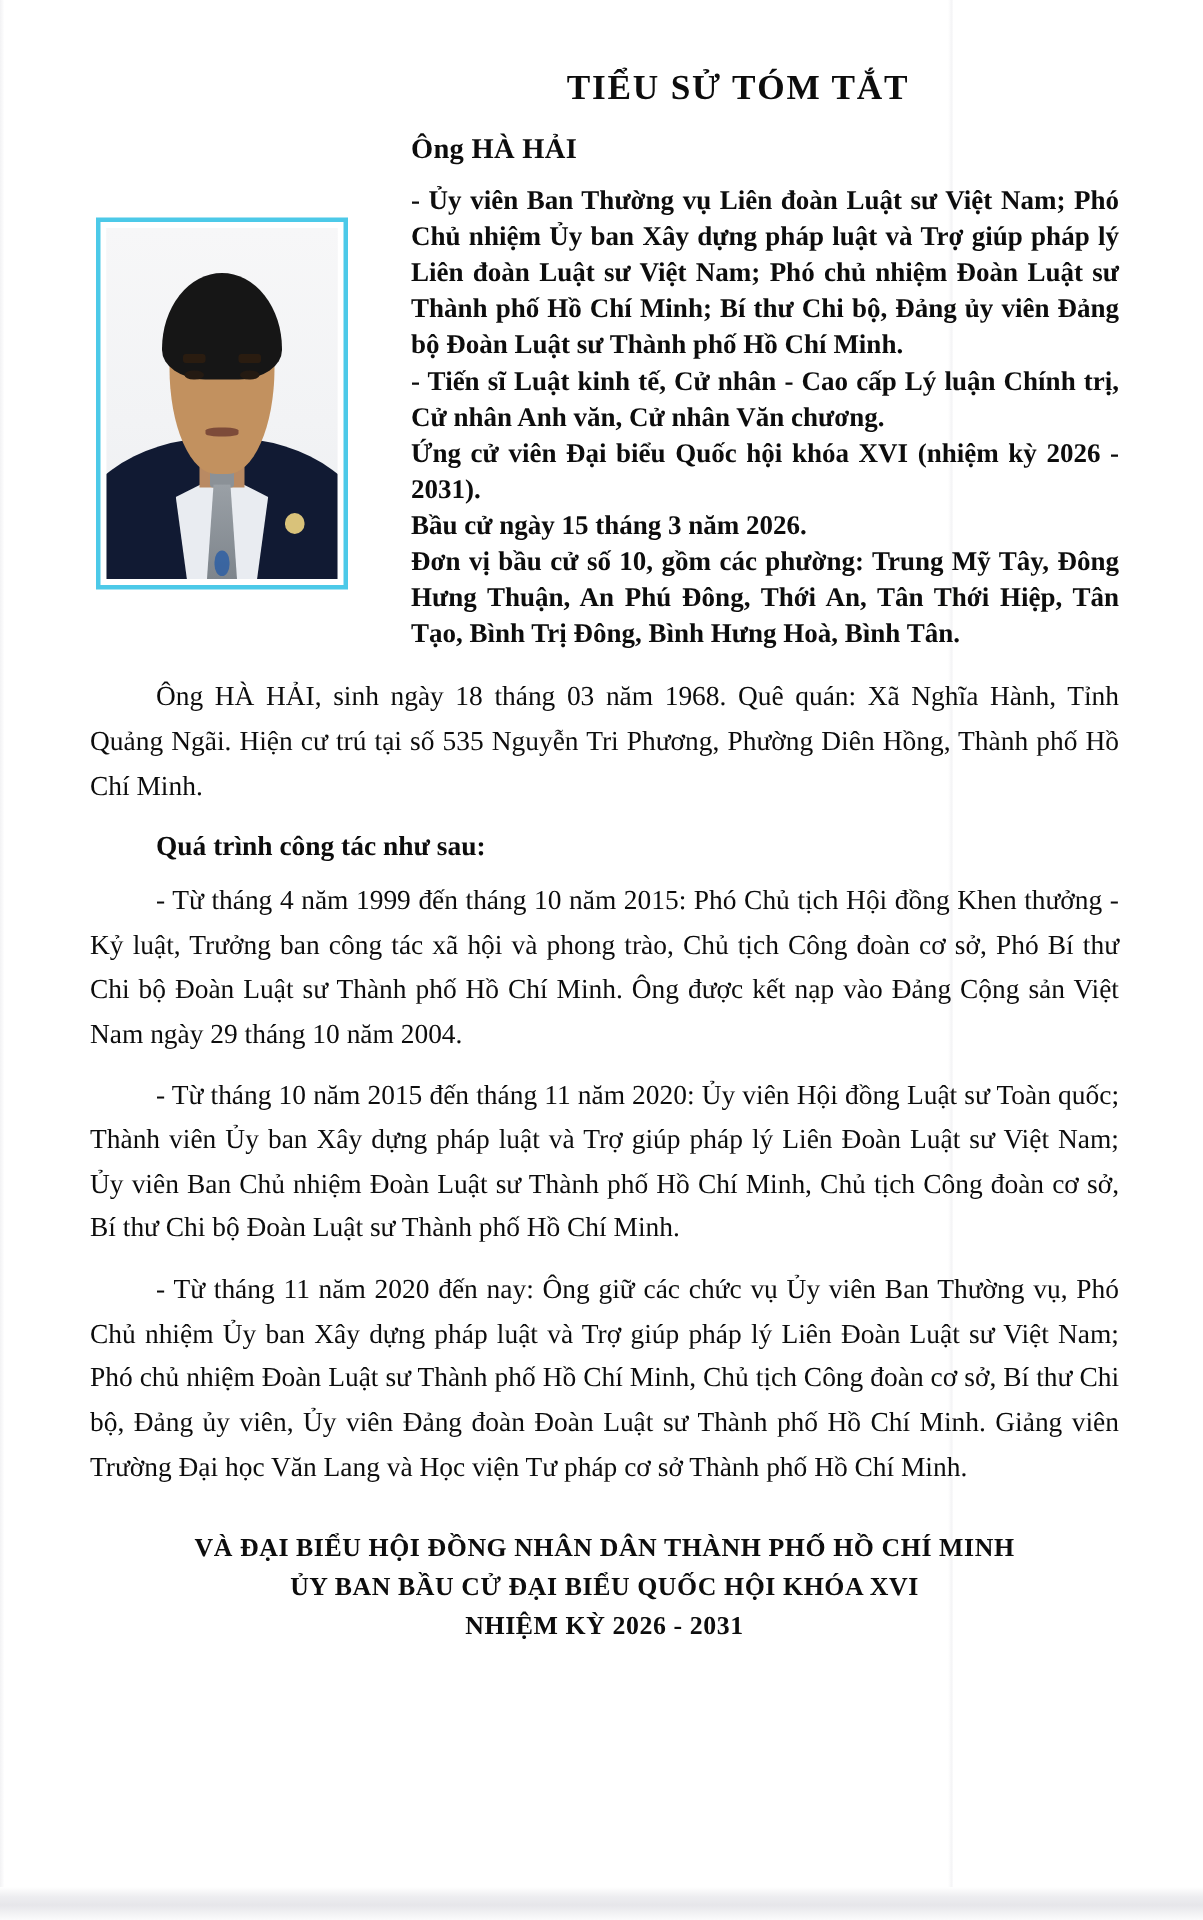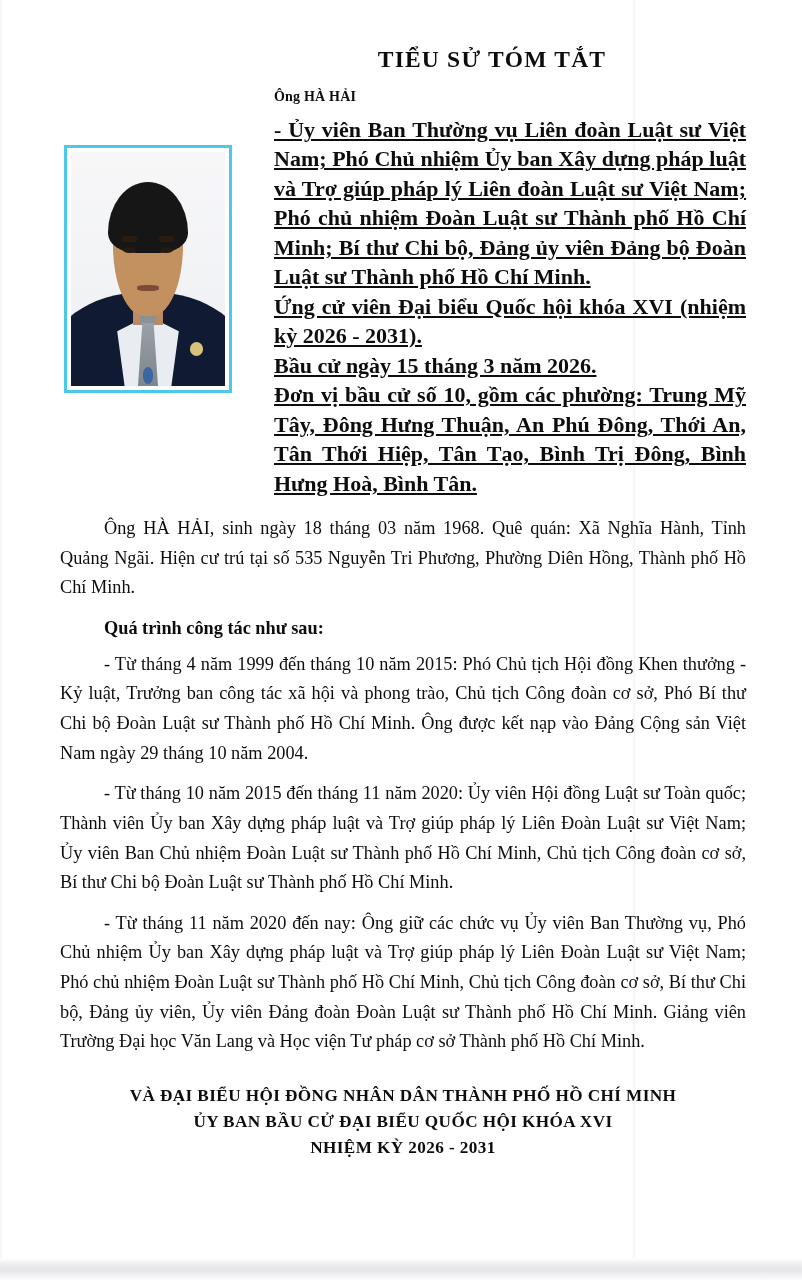--- a/index.html
+++ b/index.html
@@ -200,33 +200,32 @@
   .doc-title {
     font-size: 23.5px;
     font-weight: bold;
     letter-spacing: 1.2px;
     text-align: center;
     margin: 0 0 16px 0;
     padding-right: 36px;
   }
 
   .person-name-line {
-    font-size: 14px;
+    font-size: 19px;
     font-weight: bold;
     margin: 0 0 10px 0;
     letter-spacing: .2px;
   }
 
   .header-block {
-    font-size: 22px;
+    font-size: 18px;
     font-weight: bold;
     line-height: 1.34;
     text-align: justify;
     text-justify: inter-word;
-    text-decoration: underline;
   }
   .header-block p {
     margin: 0;
   }
   .header-block p.nojust {
     text-align: left;
   }
 
   
   .body-text {
@@ -292,20 +291,21 @@
           <div class="ph-emblem"></div>
         </div>
       </div>
 
       <div class="header-col">
         <div class="doc-title">TIỂU SỬ TÓM TẮT</div>
         <div class="person-name-line">Ông HÀ HẢI</div>
 
         <div class="header-block">
           <p>- Ủy viên Ban Thường vụ Liên đoàn Luật sư Việt Nam; Phó Chủ nhiệm Ủy ban Xây dựng pháp luật và Trợ giúp pháp lý Liên đoàn Luật sư Việt Nam; Phó chủ nhiệm Đoàn Luật sư Thành phố Hồ Chí Minh; Bí thư Chi bộ, Đảng ủy viên Đảng bộ Đoàn Luật sư Thành phố Hồ Chí Minh.</p>
+          <p>- Tiến sĩ Luật kinh tế, Cử nhân - Cao cấp Lý luận Chính trị, Cử nhân Anh văn, Cử nhân Văn chương.</p>
           <p>Ứng cử viên Đại biểu Quốc hội khóa XVI (nhiệm kỳ 2026 - 2031).</p>
           <p class="nojust">Bầu cử ngày 15 tháng 3 năm 2026.</p>
           <p>Đơn vị bầu cử số 10, gồm các phường: Trung Mỹ Tây, Đông Hưng Thuận, An Phú Đông, Thới An, Tân Thới Hiệp, Tân Tạo, Bình Trị Đông, Bình Hưng Hoà, Bình Tân.</p>
         </div>
       </div>
 
     </div>
 
     <div class="body-text">
 

